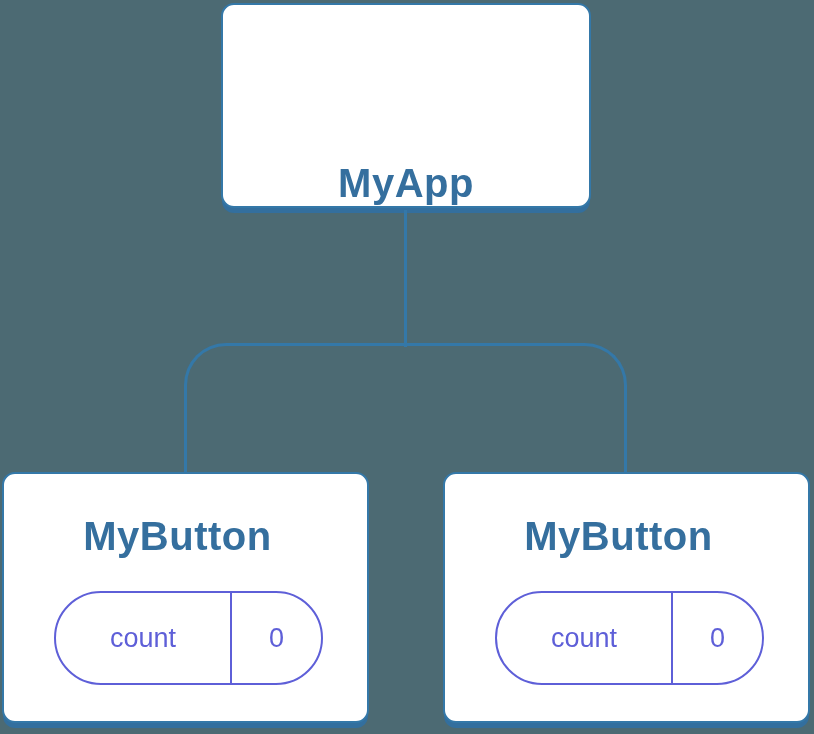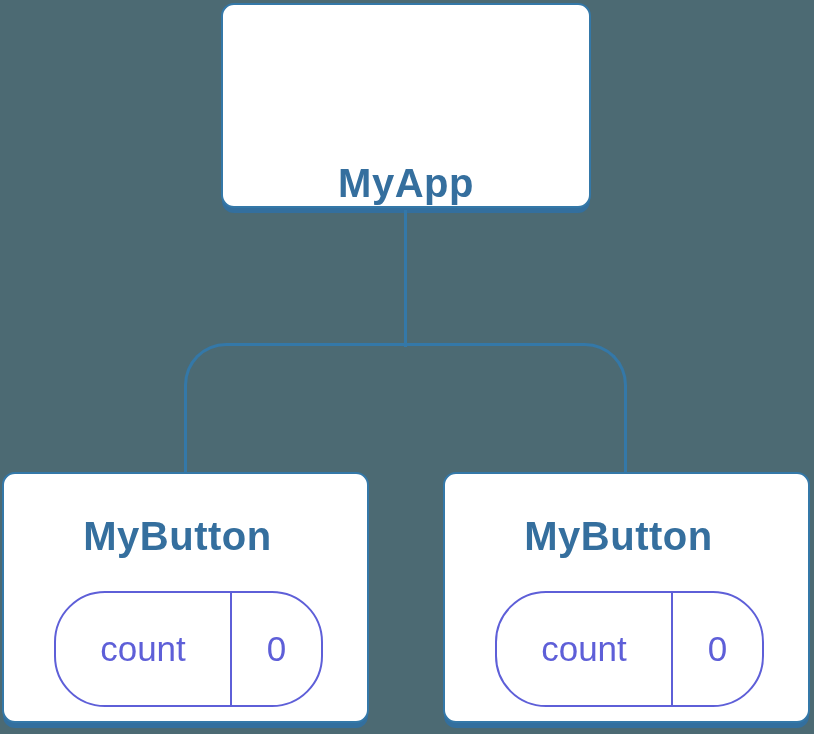--- a/index.html
+++ b/index.html
@@ -60,27 +60,27 @@
   .card-left  { left: 2px; }
   .card-right { left: 443px; }
   .card .box-title {
     position: absolute;
     top: 40px; left: 0; right: 16px;
     text-align: center;
   }
   .pill {
     position: absolute;
     left: 50px; top: 117px;
-    width: 269px; height: 116px;
+    width: 269px; height: 94px;
     border: 2px solid var(--pill);
     border-radius: 51px;
     display: flex;
     align-items: stretch;
     color: var(--pill);
-    font-size: 35px;
+    font-size: 27px;
     background: var(--card-bg);
   }
   .pill-name-seg {
     flex: 1;
     display: flex; align-items: center; justify-content: center;
   }
   .pill-value-seg {
     width: 91px;
     border-left: 2px solid var(--pill);
     display: flex; align-items: center; justify-content: center;

